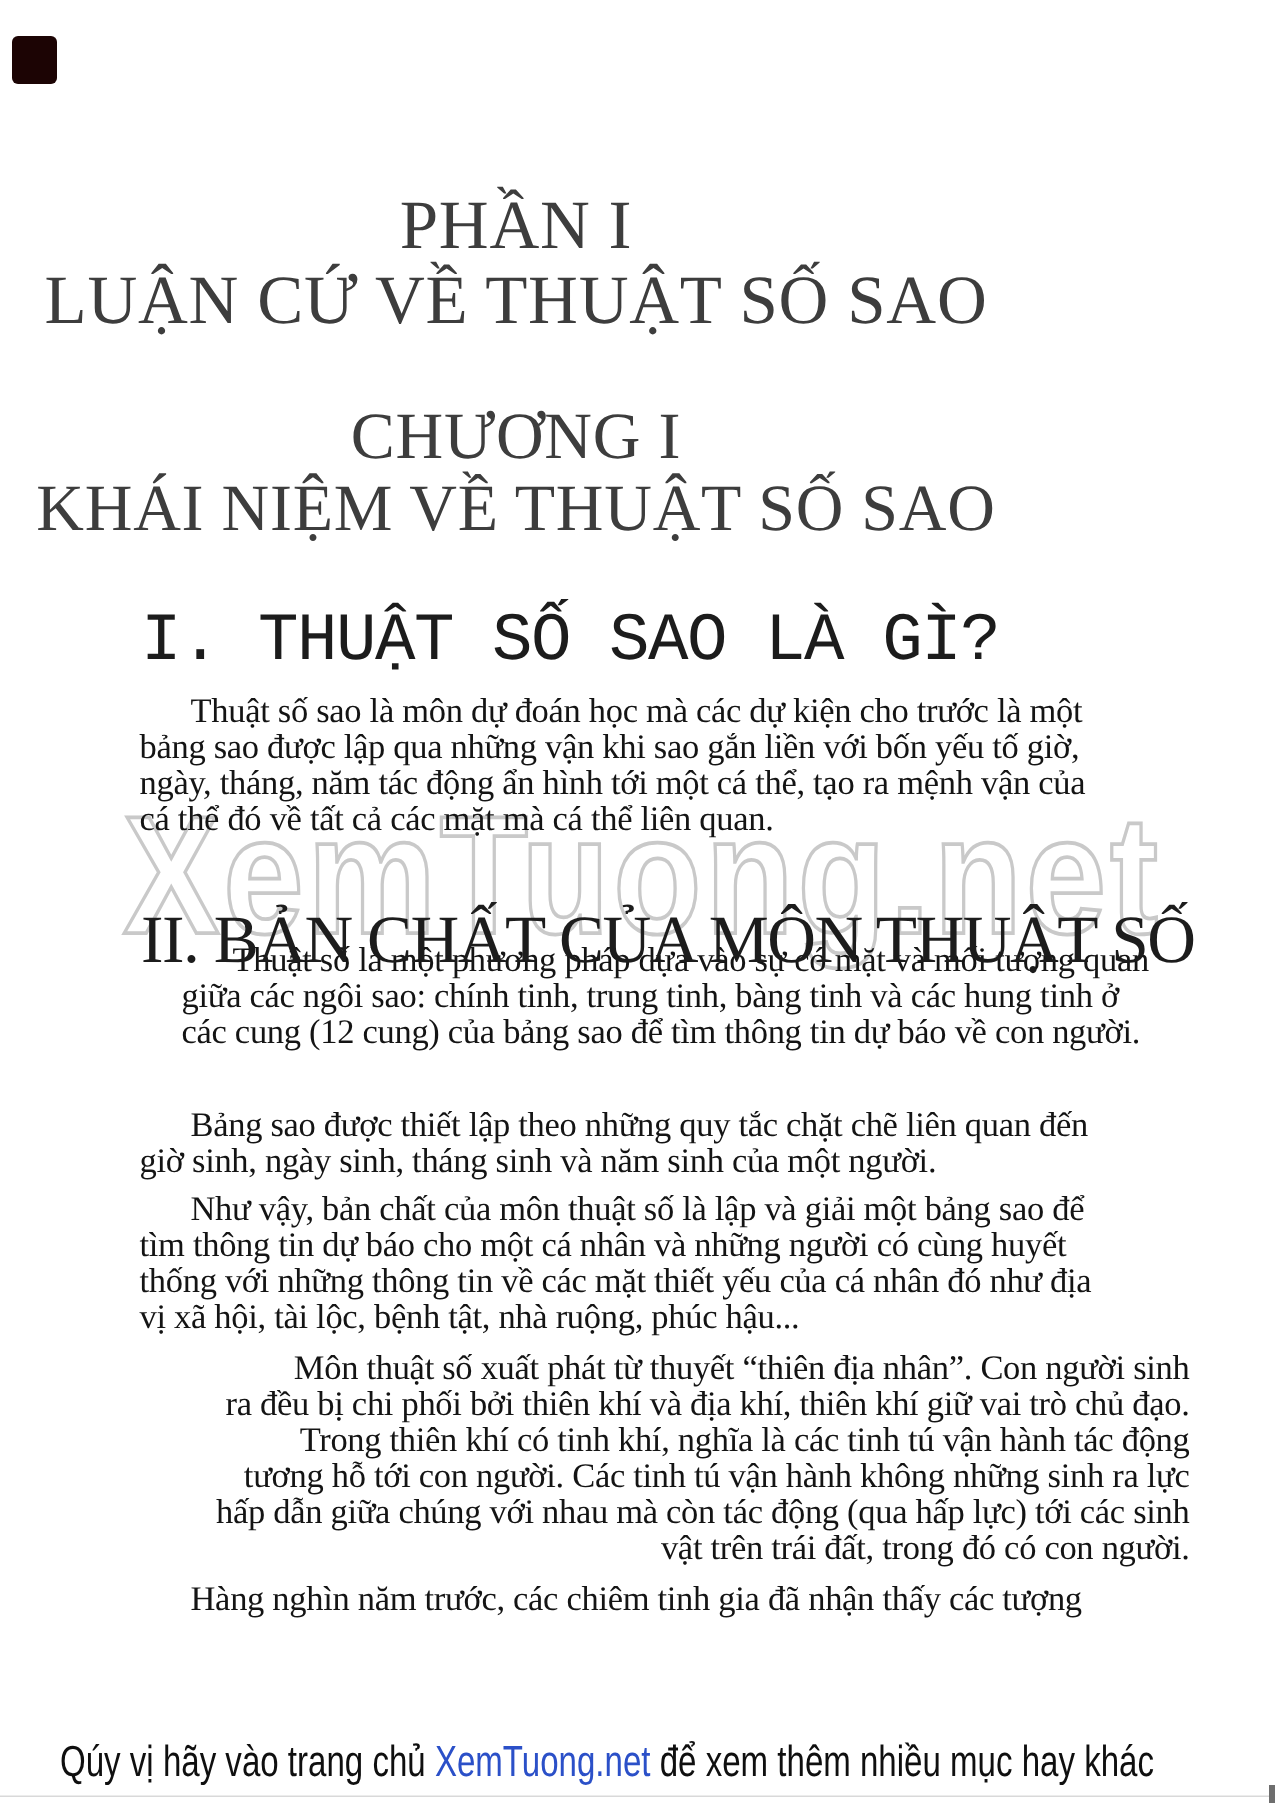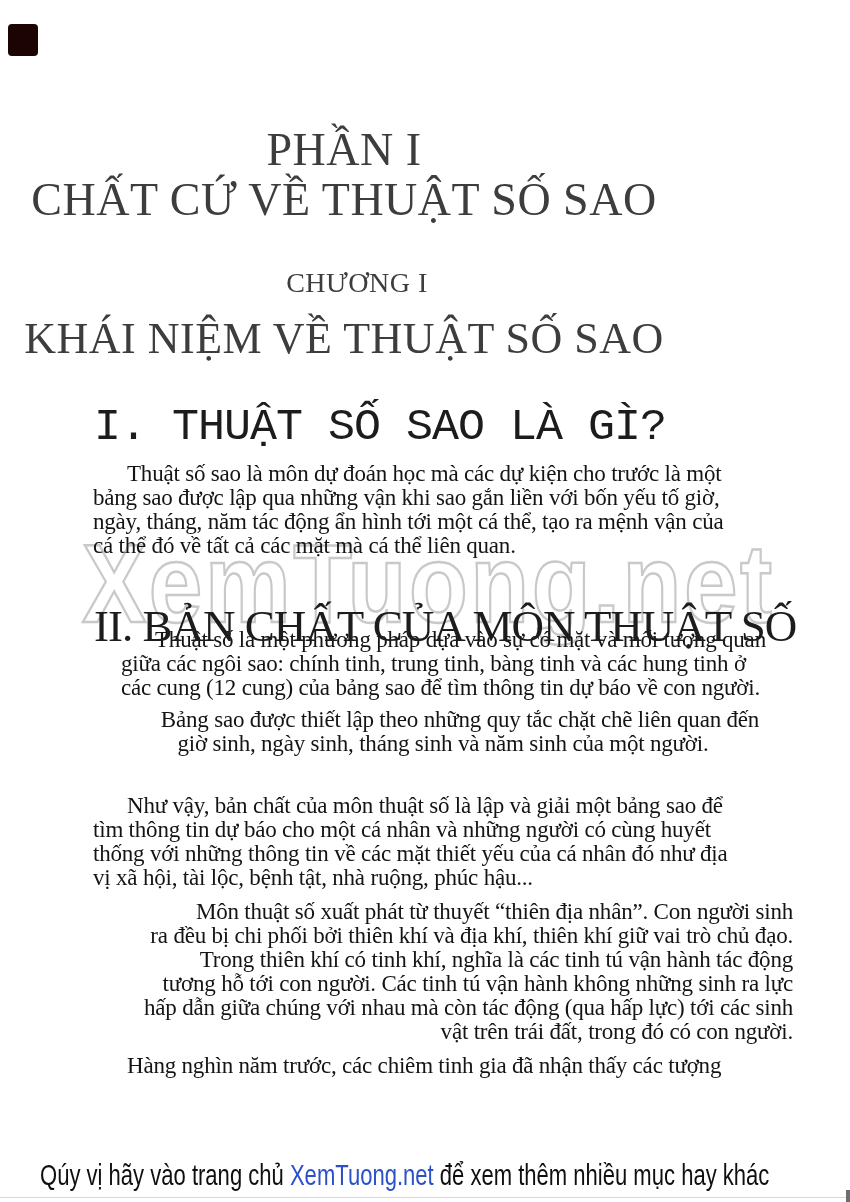--- a/index.html
+++ b/index.html
@@ -6,33 +6,33 @@
   body{width:850px;height:1202px;position:relative;overflow:hidden;
        font-family:"Liberation Serif", serif;color:#141414;}
   .abs{position:absolute;}
   
   .corner-mark{left:8px;top:24px;width:30px;height:32px;background:#1c0404;border-radius:4px;}
   
   .big-title{left:0;width:688px;text-align:center;color:#3d3d3d;
              font-family:"Liberation Serif", serif;letter-spacing:.5px;line-height:1.05;}
   .t-part1{top:126px;font-size:46px;}
   .t-part2{top:176px;font-size:46px;}
-  .t-chap1{top:268px;font-size:28px;margin-left:13px;}
+  .t-chap1{top:268px;font-size:44px;}
   .t-chap2{top:316px;font-size:44px;}
   
   .sec-heading{left:94px;font-size:45px;color:#1c1c1c;letter-spacing:-1px;
                font-family:"Liberation Serif", serif;white-space:pre;}
   .h-sec1{top:402px;font-family:Liberation Mono, monospace;}
   .h-sec2{top:600px;z-index:3;}
   
   .para{left:93px;width:700px;font-size:23px;line-height:24px;letter-spacing:-.2px;
         color:#141414;white-space:pre;text-indent:34px;z-index:2;}
   .p1{top:462px;}
   .p2{top:628px;margin-left:28px;}
-  .p3{top:708px;text-align:center;}
+  .p3{top:738px;}
   .p4{top:794px;}
   .p5{top:900px;text-align:right;}
   .p6{top:1054px;}
   
   .watermark{left:82px;top:528px;z-index:1;font-family:"Liberation Sans", sans-serif;
              font-weight:bold;font-size:112px;line-height:112px;letter-spacing:3px;
              color:#ffffff;-webkit-text-stroke:2.5px #c9c9c9;
              transform:scaleX(.86);transform-origin:left top;white-space:pre;}
   
   .footer{left:40px;top:1158px;font-family:"Liberation Sans", sans-serif;
@@ -43,21 +43,21 @@
   .bottom-tick{left:846px;top:1190px;width:4px;height:12px;background:#6e6e6e;}
 </style>
 </head>
 <body>
 
 <div class="abs corner-mark"></div>
 
 <div class="abs watermark">XemTuong.net</div>
 
 <div class="abs big-title t-part1">PHẦN I</div>
-<div class="abs big-title t-part2">CHẤT CỨ VỀ THUẬT SỐ SAO</div>
+<div class="abs big-title t-part2">LUẬN CỨ VỀ THUẬT SỐ SAO</div>
 
 <div class="abs big-title t-chap1">CHƯƠNG I</div>
 <div class="abs big-title t-chap2">KHÁI NIỆM VỀ THUẬT SỐ SAO</div>
 
 <div class="abs sec-heading h-sec1">I. THUẬT SỐ SAO LÀ GÌ?</div>
 <div class="abs para p1">Thuật số sao là môn dự đoán học mà các dự kiện cho trước là một
 bảng sao được lập qua những vận khi sao gắn liền với bốn yếu tố giờ,
 ngày, tháng, năm tác động ẩn hình tới một cá thể, tạo ra mệnh vận của
 cá thể đó về tất cả các mặt mà cá thể liên quan.</div>
 

